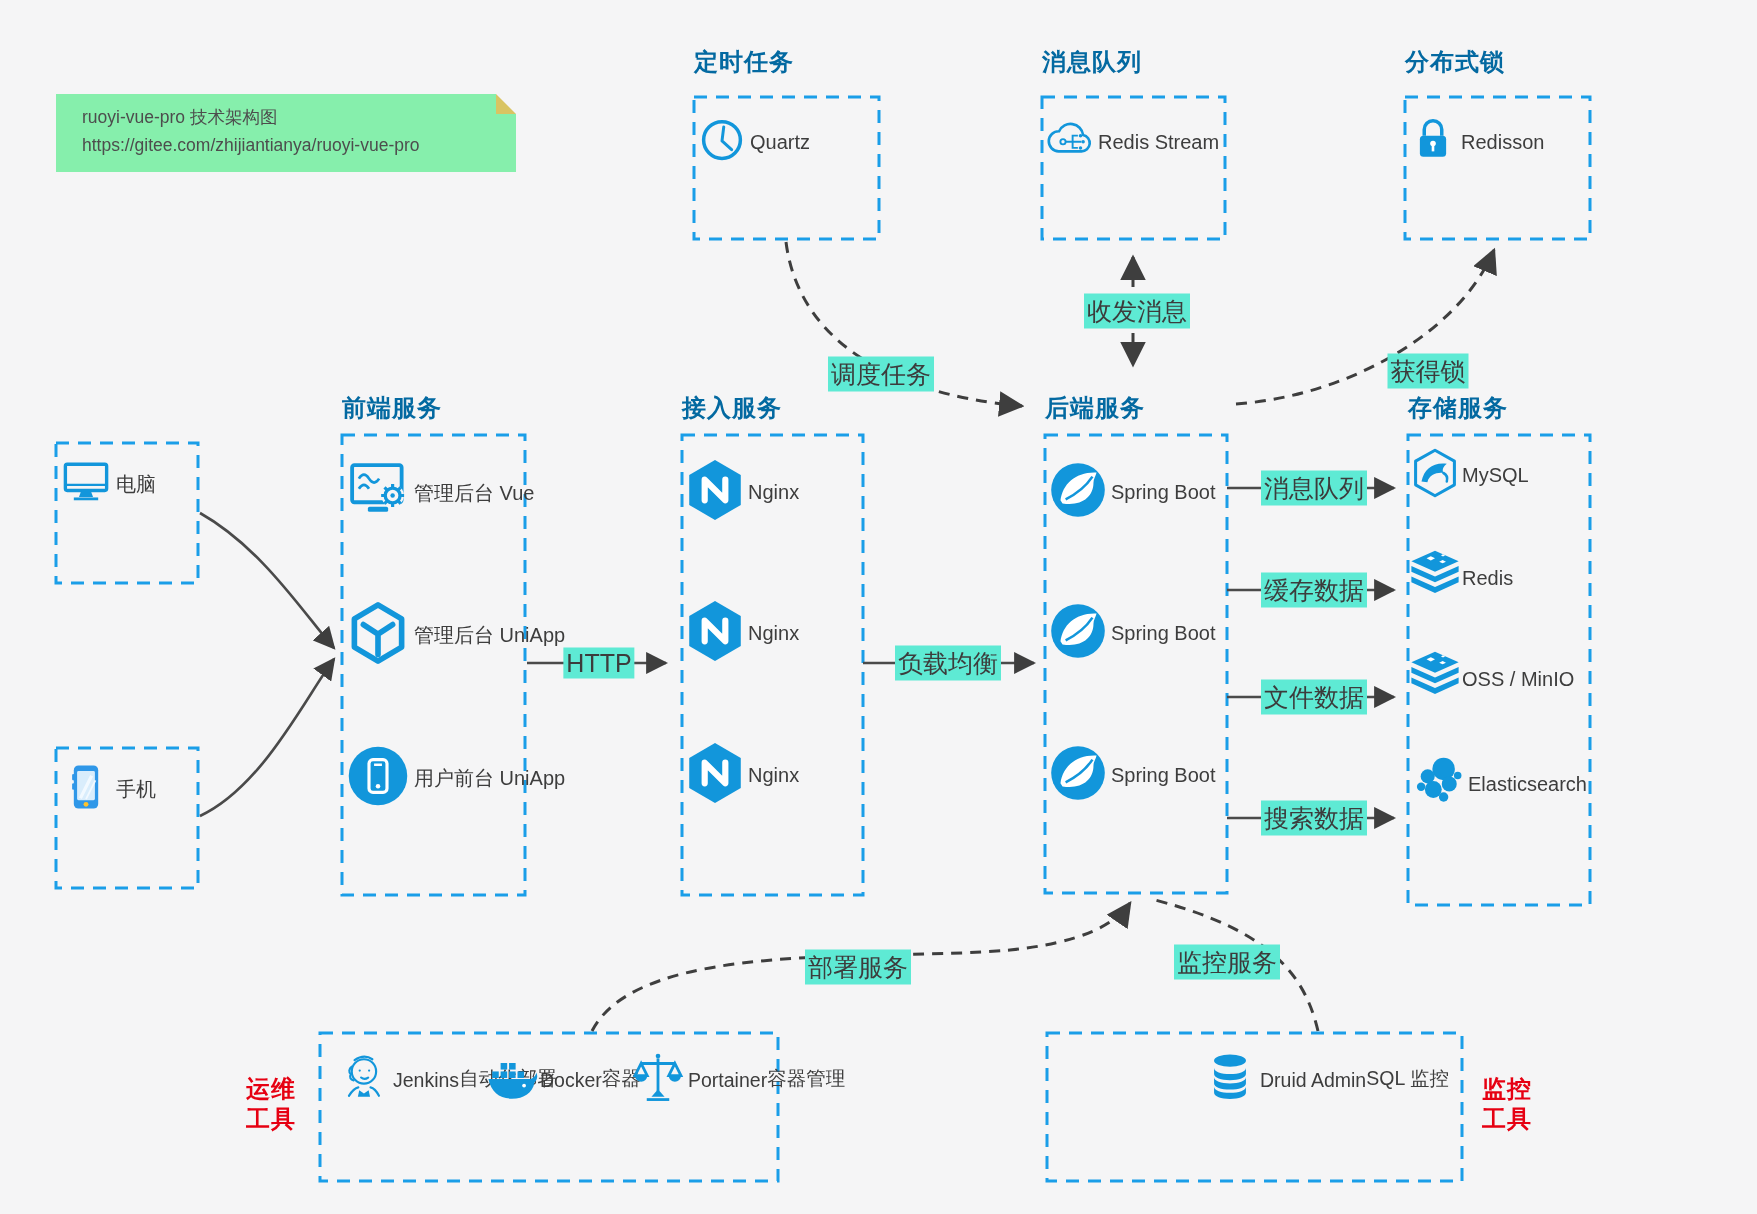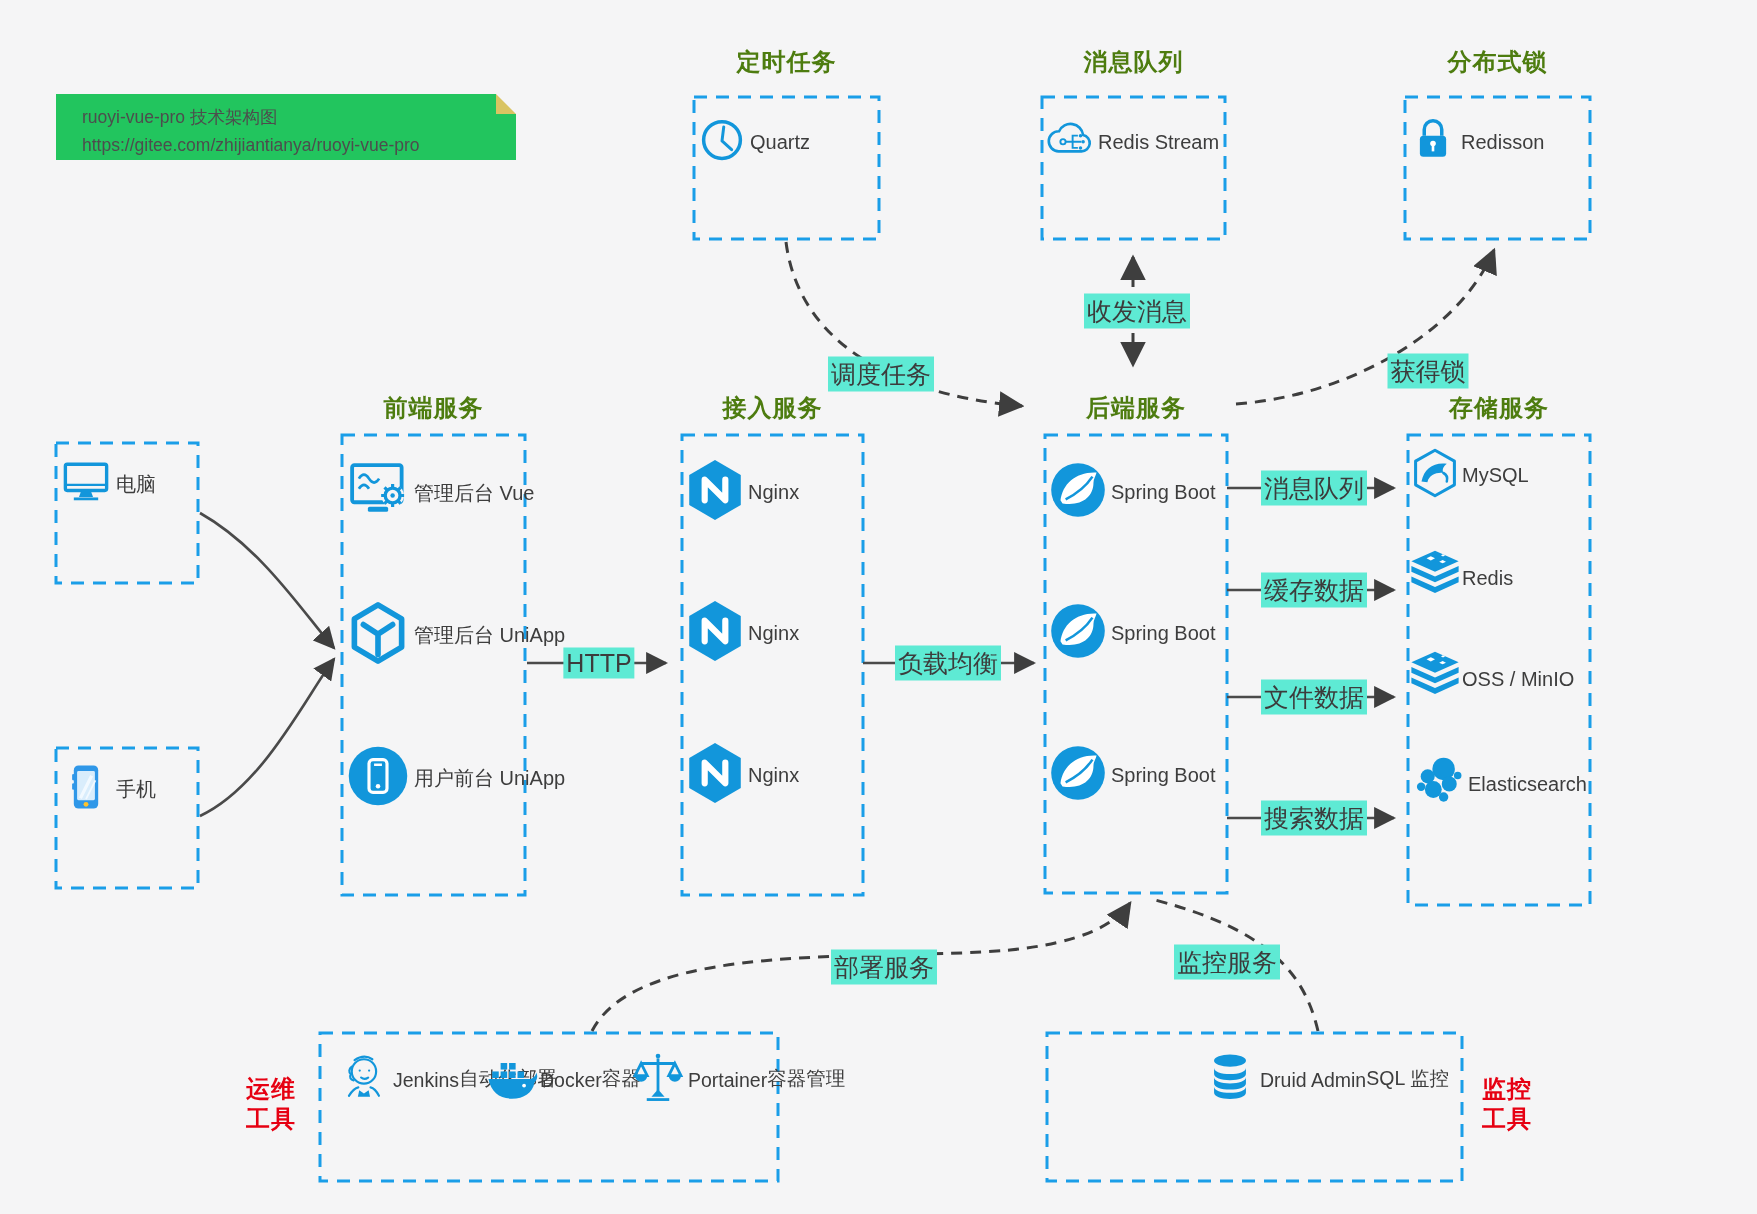--- a/index.html
+++ b/index.html
@@ -2,26 +2,26 @@
 <html><head>
 <meta charset="utf-8">
 <style>
   html,body{margin:0;padding:0;background:#e9e9ea;}
   .page{
     position:relative;width:1757px;height:1214px;background:#f5f5f6;
     font-family:"Liberation Sans","DejaVu Sans",sans-serif;overflow:hidden;
   }
   .overlay{position:absolute;left:0;top:0;width:1757px;height:1214px;pointer-events:none;}
   .note{
-    position:absolute;left:56px;top:94px;width:460px;height:66px;background:#22c55e;
+    position:absolute;left:56px;top:94px;width:460px;height:78px;background:#86efac;
     color:#4d4d4d;font-size:17.5px;line-height:1.62;padding:9px 0 0 26px;box-sizing:border-box;
   }
   .note::after{content:"";position:absolute;top:0;right:0;width:0;height:0;
     border-top:20px solid #f5f5f6;border-left:20px solid #d9c462;}
-  .gtitle{position:absolute;color:#4d7c0f;font-size:24px;font-weight:bold;text-align:center;letter-spacing:1px;}
+  .gtitle{position:absolute;color:#0369a1;font-size:24px;font-weight:bold;text-align:left;letter-spacing:1px;}
   .node{position:absolute;display:flex;align-items:center;text-align:left;}
   .node .ic{display:block;line-height:0;}
   .nlabel{margin-top:5px;font-size:20px;color:#3d3d3d;white-space:nowrap;}
   .bname{margin-top:4px;font-size:19.5px;color:#3d3d3d;white-space:nowrap;line-height:1.35;}
   .bdesc{font-size:19.5px;color:#3d3d3d;white-space:nowrap;line-height:1.35;}
   .elabel{
     position:absolute;transform:translate(-50%,-50%);background:#5eead4;color:#3c3c3c;
     font-size:25px;padding:1px 3px;white-space:nowrap;
   }
   .sidelabel{position:absolute;color:#e60012;font-size:24px;font-weight:bold;text-align:center;line-height:1.25;letter-spacing:1px;}
@@ -367,16 +367,16 @@
 
   <div class="elabel" style="left:599px;top:663px">HTTP</div>
   <div class="elabel" style="left:948px;top:663px">负载均衡</div>
   <div class="elabel" style="left:1314px;top:488px">消息队列</div>
   <div class="elabel" style="left:1314px;top:590px">缓存数据</div>
   <div class="elabel" style="left:1314px;top:697px">文件数据</div>
   <div class="elabel" style="left:1314px;top:818px">搜索数据</div>
   <div class="elabel" style="left:881px;top:374px">调度任务</div>
   <div class="elabel" style="left:1137px;top:311px">收发消息</div>
   <div class="elabel" style="left:1428px;top:371px">获得锁</div>
-  <div class="elabel" style="left:884px;top:967px">部署服务</div>
+  <div class="elabel" style="left:858px;top:967px">部署服务</div>
   <div class="elabel" style="left:1227px;top:962px">监控服务</div>
 
 </div>
 
 </body></html>

